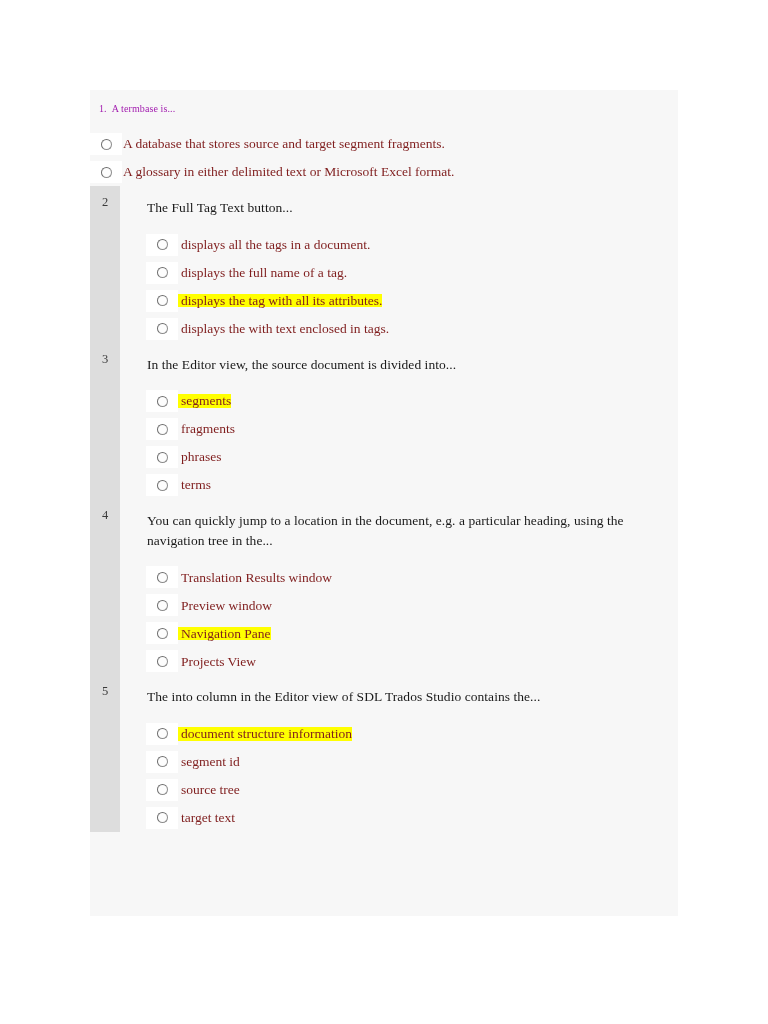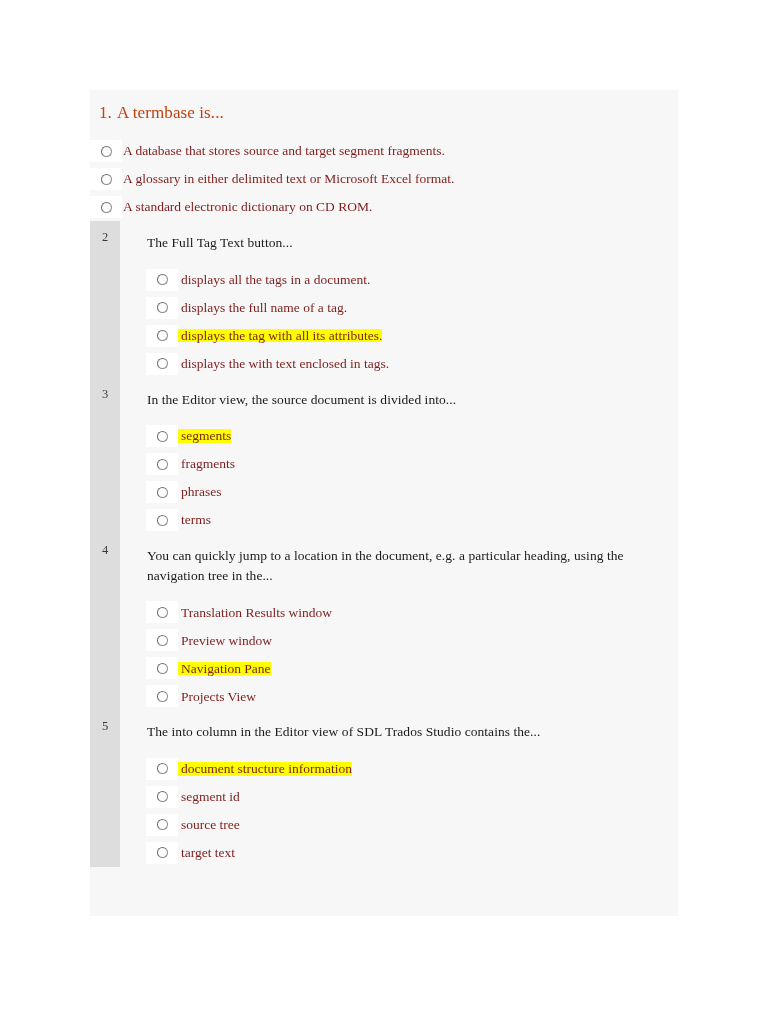--- a/index.html
+++ b/index.html
@@ -32,22 +32,22 @@
     background: #f7f7f7;
     box-sizing: border-box;
   }
 
   
   .q1-block {
     position: relative;
     padding: 0;
   }
   .q1-title {
-    font-size: 17px;
-    color: #c2410c;
+    font-size: 10px;
+    color: #a21caf;
     line-height: 1;
     padding: 14px 0 0 9px;
     letter-spacing: 0.1px;
   }
   .q1-options {
     padding-top: 16px;
   }
   .q1-options .opt-row {
     height: 28px;
   }
@@ -154,26 +154,20 @@
               <span class="radio"></span>
             </span>
             <span class="opt-label">A database that stores source and target segment fragments.</span>
           </div>
           <div class="opt-row">
             <span class="radio-cell">
               <span class="radio"></span>
             </span>
             <span class="opt-label">A glossary in either delimited text or Microsoft Excel format.</span>
           </div>
-          <div class="opt-row">
-            <span class="radio-cell">
-              <span class="radio"></span>
-            </span>
-            <span class="opt-label">A standard electronic dictionary on CD ROM.</span>
-          </div>
         </div>
       </div>
       <div class="qblock">
         <div class="gutter">2</div>
         <div class="qbody">
           <div class="q-title">The Full Tag Text button...</div>
           <div class="q-options">
             <div class="opt-row">
               <span class="radio-cell">
                 <span class="radio"></span>

